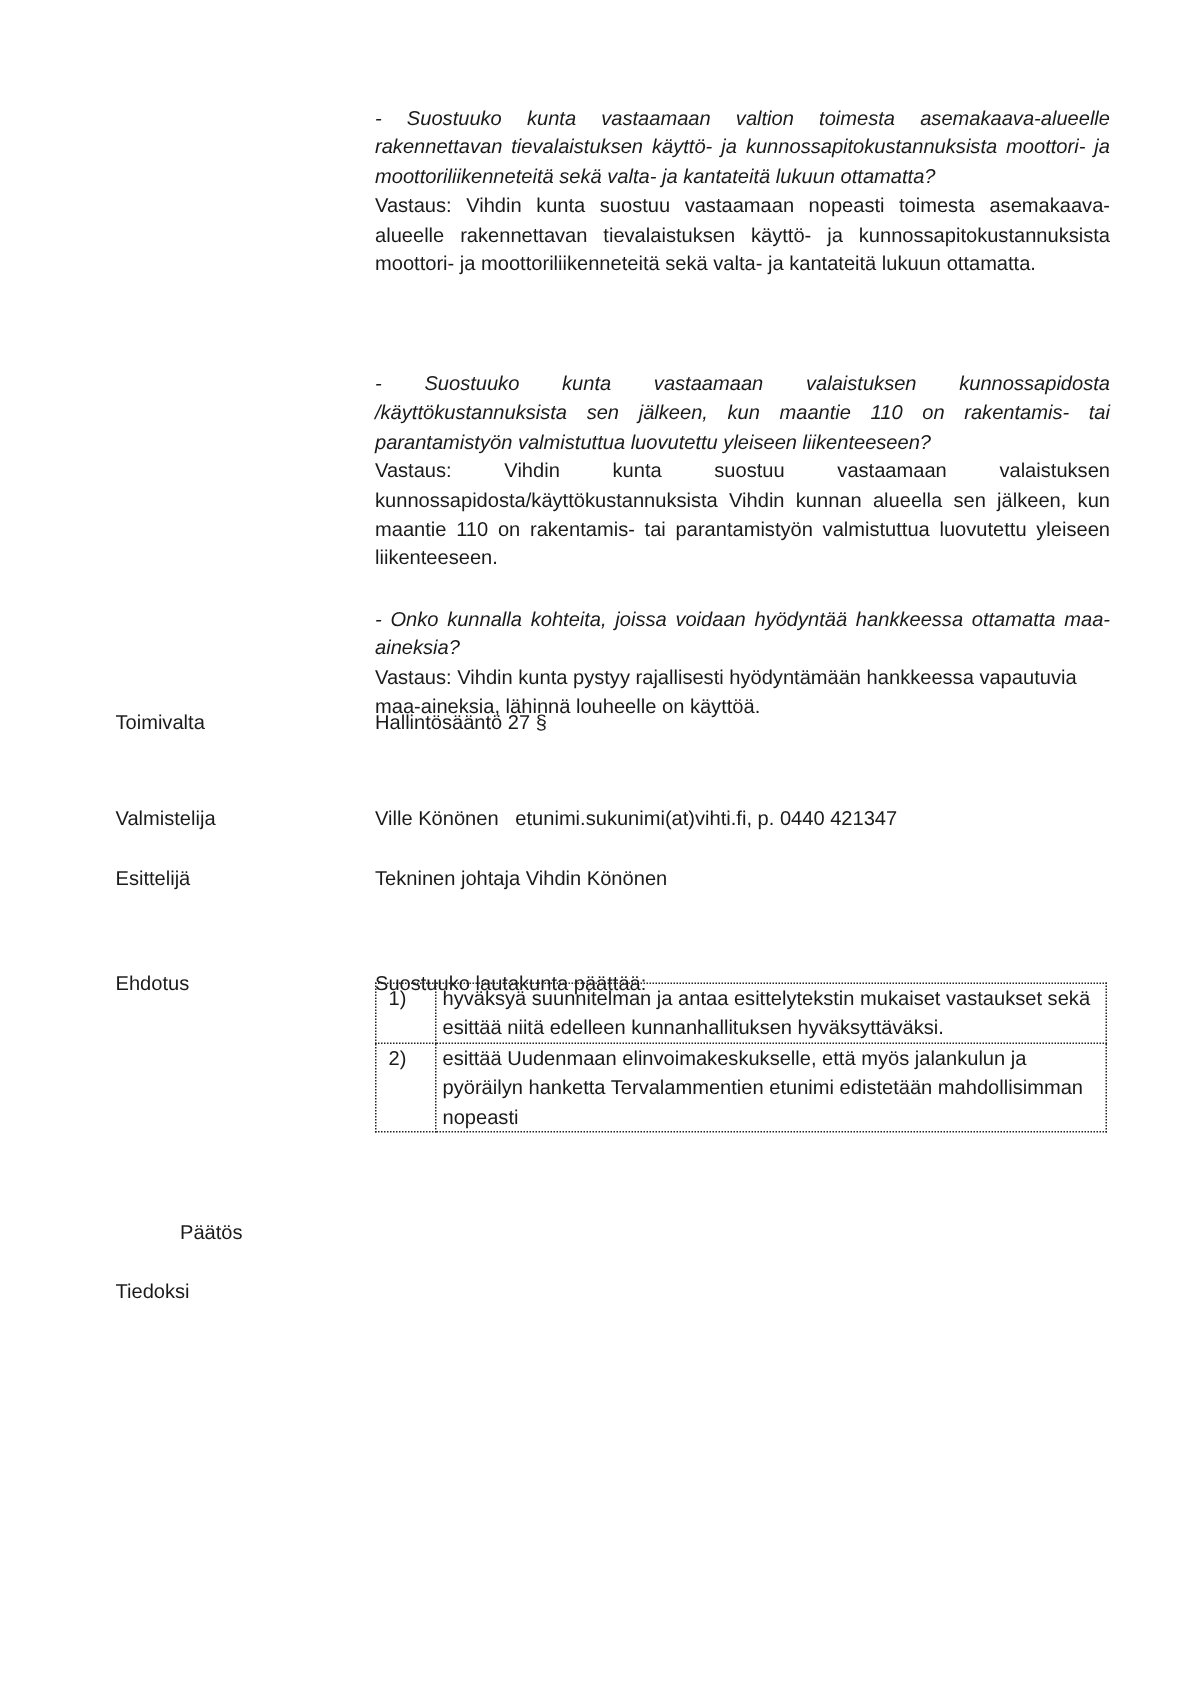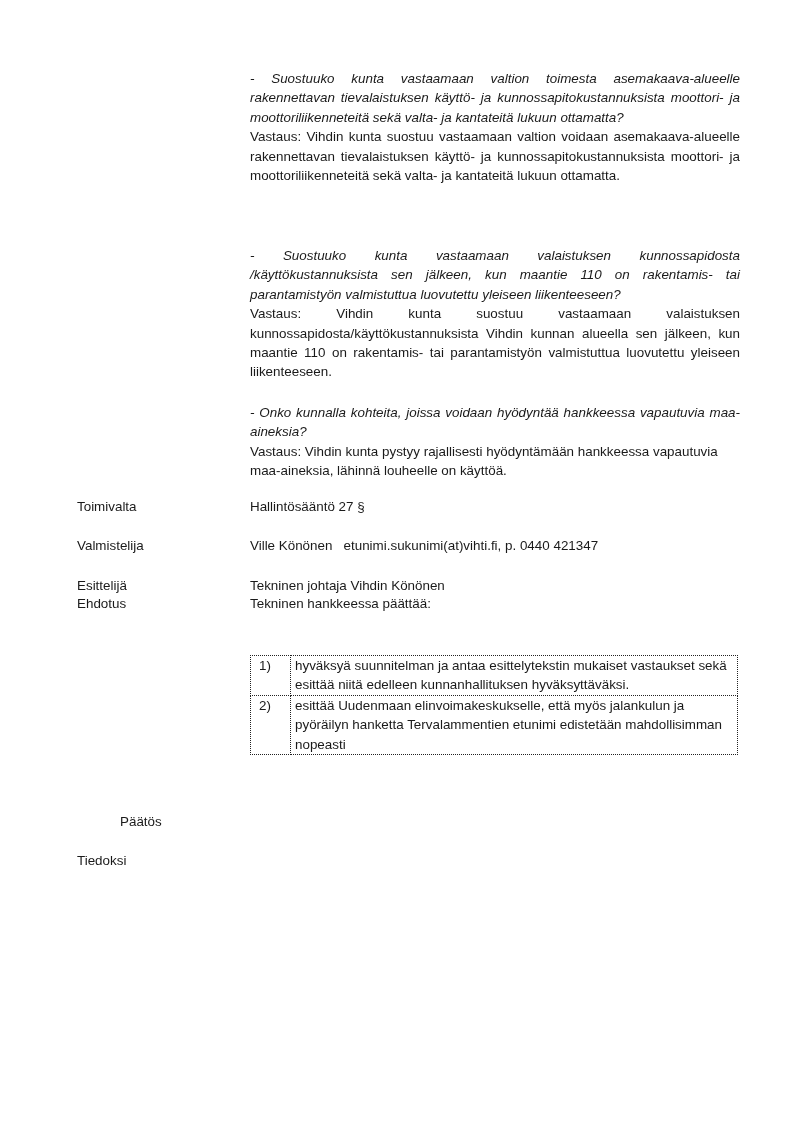--- a/index.html
+++ b/index.html
@@ -8,58 +8,58 @@
   .page { position: absolute; left: 0; top: 0; width: 720px; height: 1122px; }
   .content { position: absolute; left: 250px; width: 490px; line-height: 19.4px; }
   .q { font-style: italic; }
   .p { margin: 0; }
   .block1 { top: 69px; }
   .block2 { top: 246px; }
   .block3 { top: 403px; }
   .justify { text-align: justify; }
   .row-label { position: absolute; left: 77px; }
   .row-value { position: absolute; left: 250px; }
-  .r1 { top: 499px; } .r2 { top: 538px; } .r3 { top: 578px; } .r4 { top: 596px; }
+  .r1 { top: 474px; } .r2 { top: 538px; } .r3 { top: 578px; } .r4 { top: 648px; }
   .r5 { top: 814px; margin-left: 43px; } .r6 { top: 853px; }
   table.prop { position: absolute; left: 250px; top: 655px; width: 488px;
                border-collapse: collapse; line-height: 19.4px; }
   table.prop td { border: 1px dotted #222; vertical-align: top; padding: 0 4px 0 4px; }
   table.prop td.num { width: 27px; padding-left: 8px; }
 </style>
 </head>
 <body>
 
 <div class="page">
 
   <div class="content block1">
     <p class="p q justify">- Suostuuko kunta vastaamaan valtion toimesta asemakaava-alueelle rakennettavan tievalaistuksen käyttö- ja kunnossapitokustannuksista moottori- ja moottoriliikenneteitä sekä valta- ja kantateitä lukuun ottamatta?</p>
-    <p class="p justify">Vastaus: Vihdin kunta suostuu vastaamaan valtion voidaan asemakaava-alueelle rakennettavan tievalaistuksen käyttö- ja kunnossapitokustannuksista moottori- ja moottoriliikenneteitä sekä valta- ja kantateitä lukuun ottamatta.</p>
+    <p class="p justify">Vastaus: Vihdin kunta suostuu vastaamaan nopeasti toimesta asemakaava-alueelle rakennettavan tievalaistuksen käyttö- ja kunnossapitokustannuksista moottori- ja moottoriliikenneteitä sekä valta- ja kantateitä lukuun ottamatta.</p>
   </div>
 
   <div class="content block2">
     <p class="p q justify">- Suostuuko kunta vastaamaan valaistuksen kunnossapidosta /käyttökustannuksista sen jälkeen, kun maantie 110 on rakentamis- tai parantamistyön valmistuttua luovutettu yleiseen liikenteeseen?</p>
     <p class="p justify">Vastaus: Vihdin kunta suostuu vastaamaan valaistuksen kunnossapidosta/käyttökustannuksista Vihdin kunnan alueella sen jälkeen, kun maantie 110 on rakentamis- tai parantamistyön valmistuttua luovutettu yleiseen liikenteeseen.</p>
   </div>
 
   <div class="content block3">
-    <p class="p q justify">- Onko kunnalla kohteita, joissa voidaan hyödyntää hankkeessa vapautuvia maa-aineksia?</p>
+    <p class="p q justify">- Onko kunnalla kohteita, joissa voidaan hyödyntää hankkeessa ottamatta maa-aineksia?</p>
     <p class="p">Vastaus: Vihdin kunta pystyy rajallisesti hyödyntämään hankkeessa vapautuvia maa-aineksia, lähinnä louheelle on käyttöä.</p>
   </div>
 
   <div class="row-label r1">Toimivalta</div>
   <div class="row-value r1">Hallintösääntö 27 §</div>
 
   <div class="row-label r2">Valmistelija</div>
   <div class="row-value r2" style="white-space: pre;">Ville Könönen   etunimi.sukunimi(at)vihti.fi, p. 0440 421347</div>
 
   <div class="row-label r3">Esittelijä</div>
   <div class="row-value r3">Tekninen johtaja Vihdin Könönen</div>
 
   <div class="row-label r4">Ehdotus</div>
-  <div class="row-value r4">Tekninen hankkeessa päättää:</div>
+  <div class="row-value r4">Suostuuko lautakunta päättää:</div>
 
   <table class="prop">
     <tbody>
         <tr>
       <td class="num">1)</td>
       <td>hyväksyä suunnitelman ja antaa esittelytekstin mukaiset vastaukset sekä esittää niitä edelleen kunnanhallituksen hyväksyttäväksi.</td>
     </tr>
     <tr>
       <td class="num">2)</td>
       <td>esittää Uudenmaan elinvoimakeskukselle, että myös jalankulun ja pyöräilyn hanketta Tervalammentien etunimi edistetään mahdollisimman nopeasti</td>

